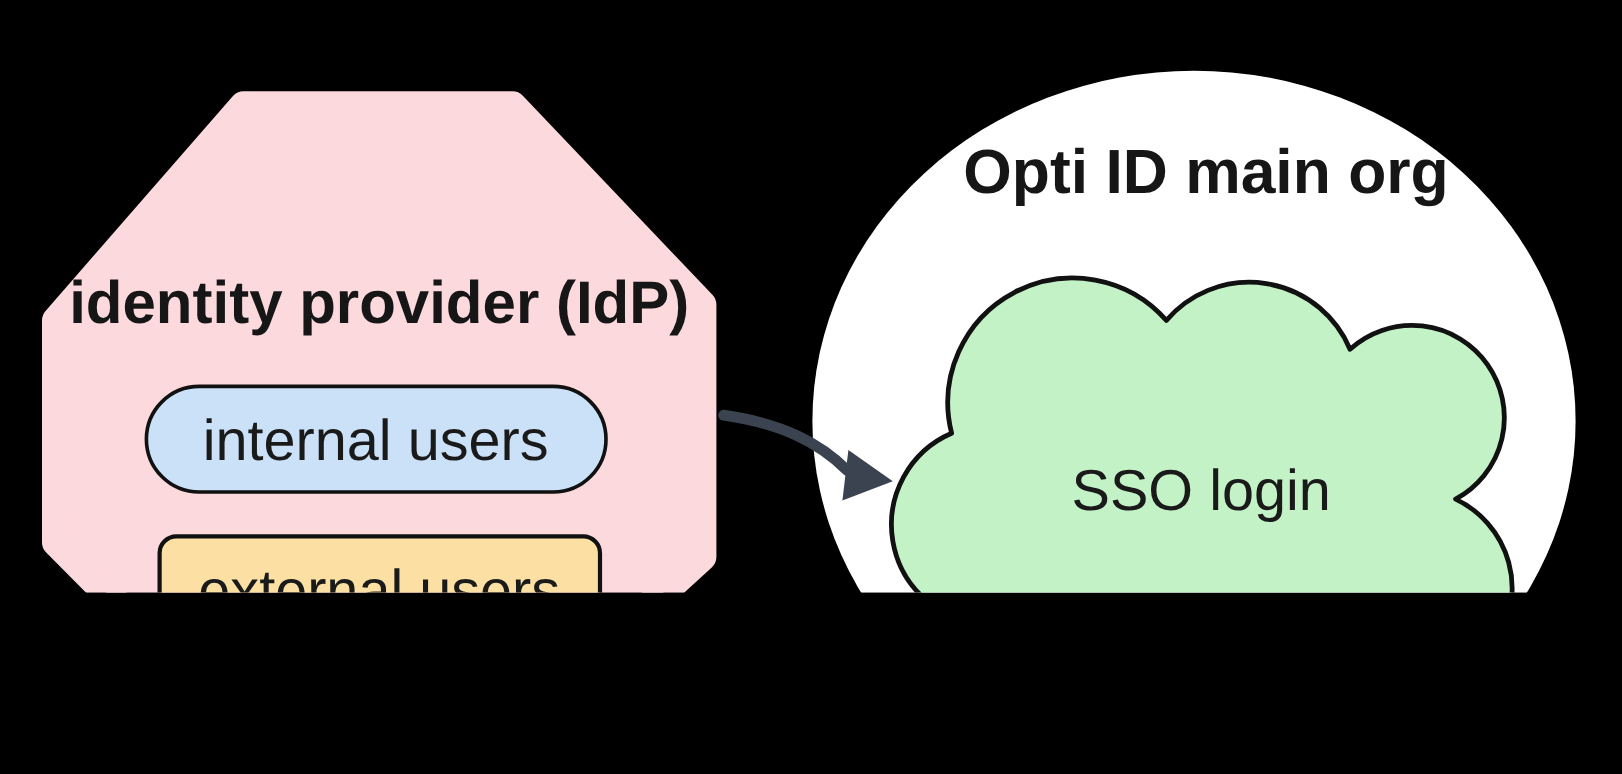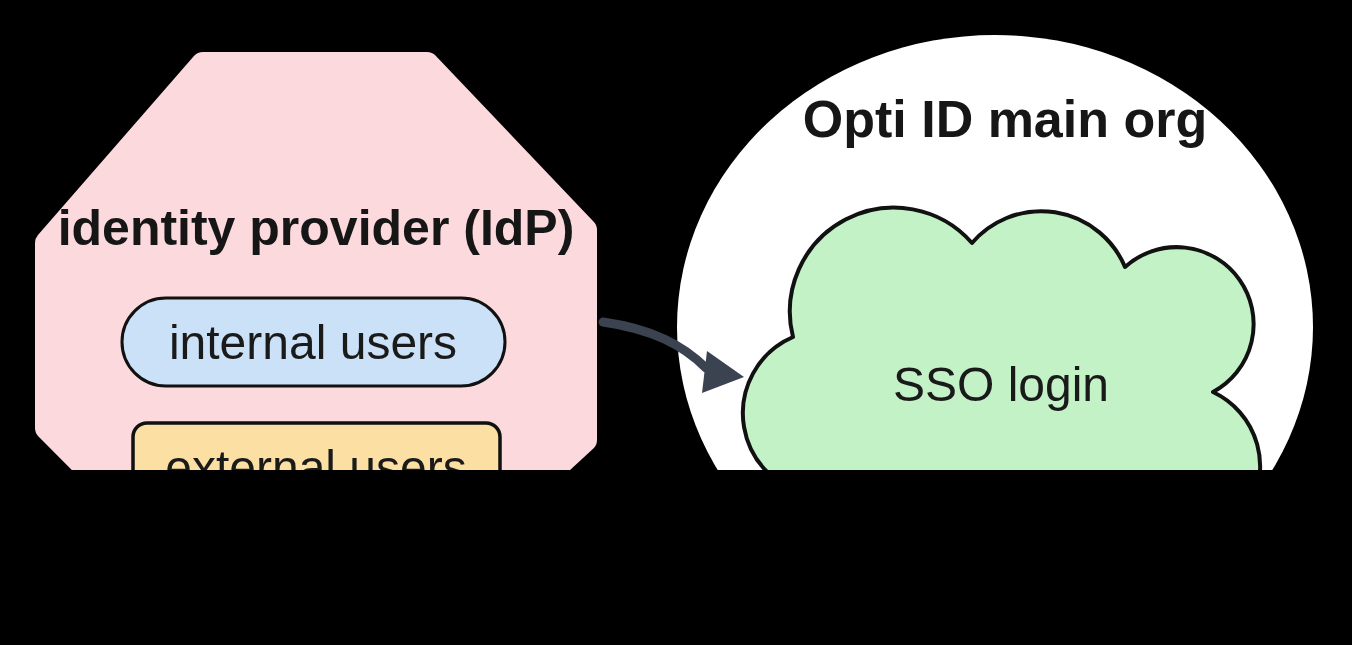--- a/index.html
+++ b/index.html
@@ -6,20 +6,21 @@
     margin: 0;
     padding: 0;
     background: #000000;
   }
   .canvas {
     position: relative;
     width: 1352px;
     height: 470px;
     background: #000000;
     overflow: hidden;
+    margin-top: 24px;
   }
   svg { display: block; }
   .title-text {
     font-family: "Liberation Sans", "DejaVu Sans", sans-serif;
     font-weight: 700;
     font-size: 50px;
     fill: #161616;
   }
   .org-title-text {
     font-family: "Liberation Sans", "DejaVu Sans", sans-serif;

